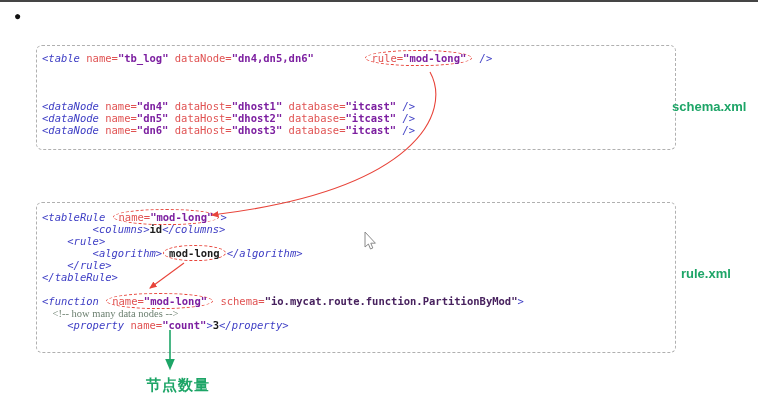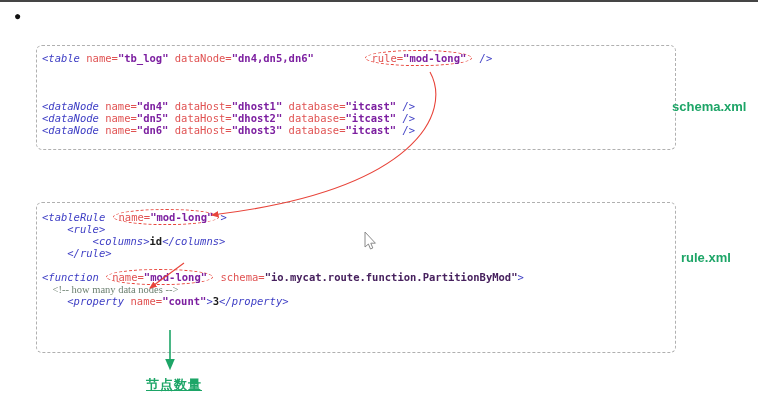--- a/index.html
+++ b/index.html
@@ -38,25 +38,25 @@
     border-radius:50%;
     padding:1px 5px;
     margin:0 1px;
   }
 
   .file-label {
     position:absolute; color:var(--green); font-size:13px; font-weight:600;
     font-family:"Liberation Sans", sans-serif;
   }
   #file-label-schema { left:672px; top:99px; }
-  #file-label-rule   { left:681px; top:250px; }
+  #file-label-rule   { left:681px; top:266px; }
 
   #node-count-label {
     position:absolute; left:146px; top:376px;
-    color:var(--green); font-size:13px; font-weight:bold; letter-spacing:1px;text-decoration:underline;
+    color:var(--green); font-size:15px; font-weight:bold; letter-spacing:1px;
   }
 
   #overlay { position:absolute; left:0; top:0; width:758px; height:400px; pointer-events:none; }
   .arrow-red   { stroke:var(--red);   fill:none; stroke-width:1.1; }
   .arrow-green { stroke:var(--green); fill:none; stroke-width:1.6; }
 </style>
 </head>
 <body>
 
 <div id="page">
@@ -71,23 +71,25 @@
       <div class="code-line">&nbsp;</div>
       <div class="code-line">&nbsp;</div>
       <div class="code-line">&nbsp;</div>
       <div class="code-line"><span class="tk-tag">&lt;dataNode </span><span class="tk-attr">name=</span><span class="tk-value">"dn4"</span><span class="tk-plain"> </span><span class="tk-attr">dataHost=</span><span class="tk-value">"dhost1"</span><span class="tk-plain"> </span><span class="tk-attr">database=</span><span class="tk-value">"itcast"</span><span class="tk-tag"> /&gt;</span></div>
       <div class="code-line"><span class="tk-tag">&lt;dataNode </span><span class="tk-attr">name=</span><span class="tk-value">"dn5"</span><span class="tk-plain"> </span><span class="tk-attr">dataHost=</span><span class="tk-value">"dhost2"</span><span class="tk-plain"> </span><span class="tk-attr">database=</span><span class="tk-value">"itcast"</span><span class="tk-tag"> /&gt;</span></div>
       <div class="code-line"><span class="tk-tag">&lt;dataNode </span><span class="tk-attr">name=</span><span class="tk-value">"dn6"</span><span class="tk-plain"> </span><span class="tk-attr">dataHost=</span><span class="tk-value">"dhost3"</span><span class="tk-plain"> </span><span class="tk-attr">database=</span><span class="tk-value">"itcast"</span><span class="tk-tag"> /&gt;</span></div>
     </div>
 
   <div id="code-box-rule" class="code-box">
       <div class="code-line"><span class="tk-tag">&lt;tableRule </span><span class="hl"><span class="tk-attr">name=</span><span class="tk-value">"mod-long"</span></span><span class="tk-tag">&gt;</span></div>
+      <div class="code-line"><span class="tk-tag">        &lt;columns&gt;</span><span class="tk-bold">id</span><span class="tk-tag">&lt;/columns&gt;</span></div>
       <div class="code-line"><span class="tk-tag">    &lt;rule&gt;</span></div>
-      <div class="code-line"><span class="tk-tag">        &lt;columns&gt;</span><span class="tk-bold">id</span><span class="tk-tag">&lt;/columns&gt;</span></div>
+      <div class="code-line"><span class="tk-tag">        &lt;algorithm&gt;</span><span class="hl"><span class="tk-bold">mod-long</span></span><span class="tk-tag">&lt;/algorithm&gt;</span></div>
       <div class="code-line"><span class="tk-tag">    &lt;/rule&gt;</span></div>
+      <div class="code-line"><span class="tk-tag">&lt;/tableRule&gt;</span></div>
       <div class="code-line">&nbsp;</div>
       <div class="code-line"><span class="tk-tag">&lt;function </span><span class="hl"><span class="tk-attr">name=</span><span class="tk-value">"mod-long"</span></span><span class="tk-plain"> </span><span class="tk-attr">schema=</span><span class="tk-valdark">"io.mycat.route.function.PartitionByMod"</span><span class="tk-tag">&gt;</span></div>
       <div class="code-line"><span class="tk-comment">    &lt;!-- how many data nodes --&gt;</span></div>
       <div class="code-line"><span class="tk-tag">    &lt;property </span><span class="tk-attr">name=</span><span class="tk-value">"count"</span><span class="tk-tag">&gt;</span><span class="tk-bold">3</span><span class="tk-tag">&lt;/property&gt;</span></div>
     </div>
 
   <span id="file-label-schema" class="file-label">schema.xml</span>
   <span id="file-label-rule" class="file-label">rule.xml</span>
 
   <span id="node-count-label">节点数量</span>

